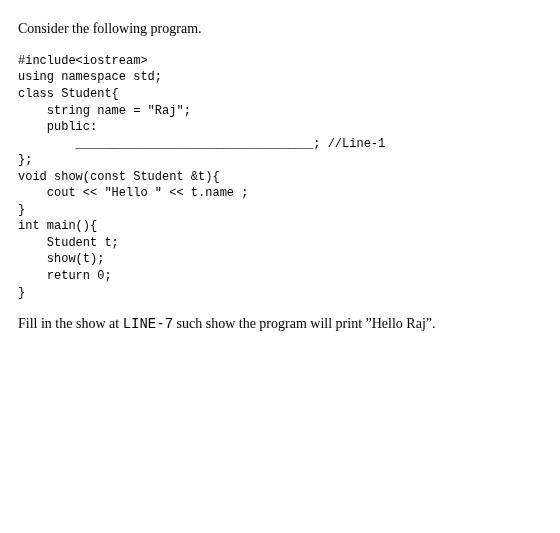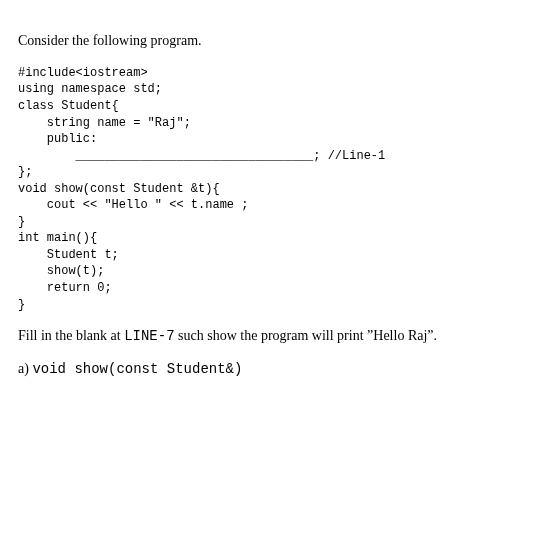--- a/index.html
+++ b/index.html
@@ -4,21 +4,21 @@
 <style>
   html, body {
     margin: 0;
     padding: 0;
     background: #ffffff;
     width: 560px;
     height: 533px;
     overflow: hidden;
   }
   .page {
-    padding: 32px 18px 10px 18px;
+    padding: 20px 18px 10px 18px;
     color: #000000;
     font-family: "Times New Roman", Times, serif;
     font-size: 14px;
     line-height: 1.35;
   }
   .intro {
     margin: 0 0 14px 0;
   }
   .code {
     font-family: "Courier New", Courier, monospace;
@@ -60,23 +60,20 @@
 void show(const Student &amp;t){
     cout &lt;&lt; "Hello " &lt;&lt; t.name ;
 }
 int main(){
     Student t;
     show(t);
     return 0;
 }</div>
 
   <p class="question">
-    <span>Fill in the blank at </span><span class="opt-code">LINE-7</span><span> such show the program will print </span><span class="quoted">”Hello Raj”</span><span>.</span>
+    <span>Fill in the show at </span><span class="opt-code">LINE-7</span><span> such show the program will print </span><span class="quoted">”Hello Raj”</span><span>.</span>
   </p>
 
-  <p class="opt">
-    <span class="opt-label">a) </span><span class="opt-code">void show(const Student&amp;)</span>
-  </p>
 
 
 
 
 </div>
 
 </body></html>

